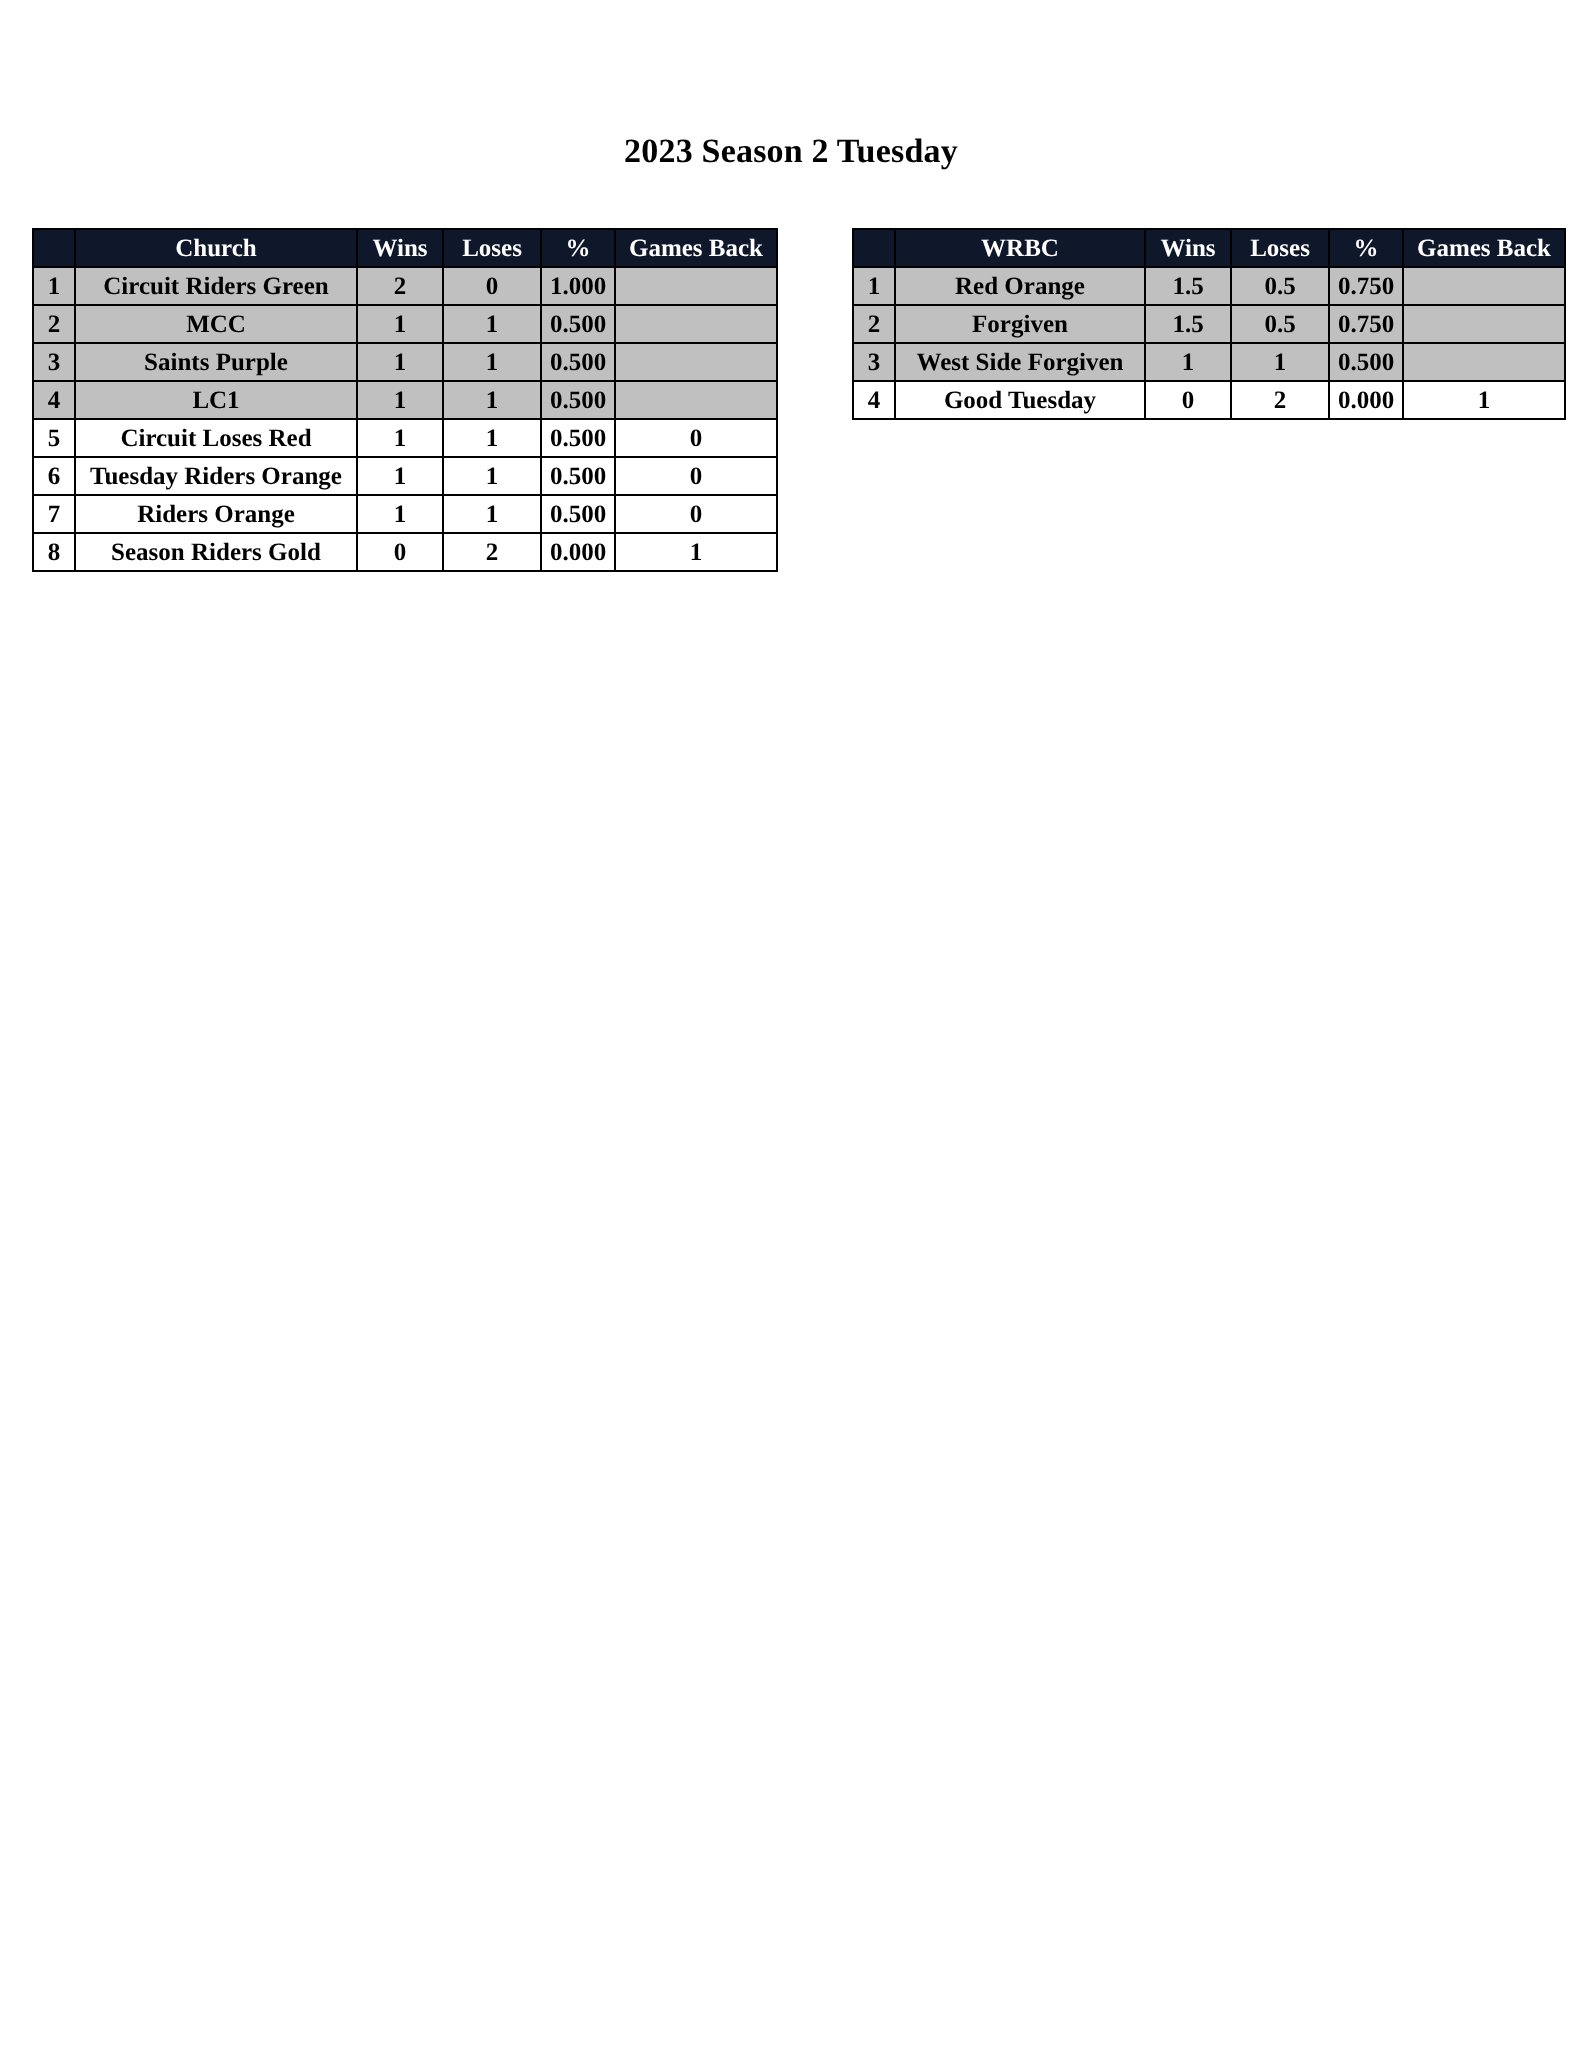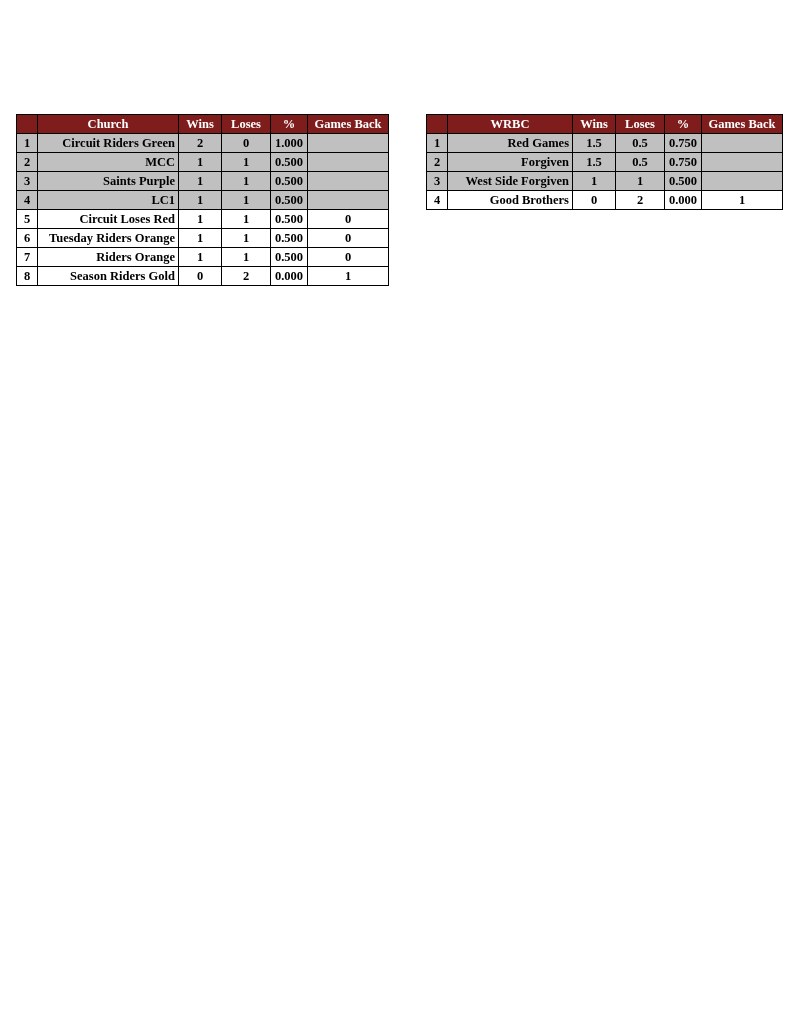--- a/index.html
+++ b/index.html
@@ -51,38 +51,38 @@
   }
   table.standings th,
   table.standings td {
     border: 1px solid #000000;
     padding: 0 3px;
     height: 18px;
     line-height: 18px;
     white-space: nowrap;
   }
   thead th {
-    background: #7f1d1d;
+    background: #0f172a;
     color: #ffffff;
     font-weight: bold;
     text-align: center;
     font-size: 12.5px;
   }
   th.rank-head {
     width: 14px;
     padding: 0;
   }
   .c-rank {
     width: 14px;
     text-align: center;
     font-weight: bold;
     padding: 0 1px;
   }
   .c-team {
-    text-align: right;
+    text-align: center;
     font-weight: bold;
     padding-left: 4px;
   }
   .c-num {
     text-align: center;
     font-weight: bold;
   }
   .c-gb {
     text-align: center;
     font-weight: bold;
@@ -99,20 +99,21 @@
 
   
   .tbl-left .col-team { min-width: 134px; }
   .tbl-right .col-team { min-width: 118px; }
 </style>
 </head>
 <body>
 
 <div class="page">
 
+  <div class="doc-title">2023 Season 2 Tuesday</div>
 
   <div class="tbl-wrap tbl-left">
     <table class="standings">
       <thead>
         <tr>
           <th class="rank-head"></th>
           <th class="col-team">Church</th>
           <th class="col-wins">Wins</th>
           <th class="col-loses">Loses</th>
           <th class="col-pct">%</th>
@@ -196,21 +197,21 @@
           <th class="col-team">WRBC</th>
           <th class="col-wins">Wins</th>
           <th class="col-loses">Loses</th>
           <th class="col-pct">%</th>
           <th class="col-gb">Games Back</th>
         </tr>
       </thead>
       <tbody>
         <tr class="shaded">
           <td class="c-rank">1</td>
-          <td class="c-team">Red Games</td>
+          <td class="c-team">Red Orange</td>
           <td class="c-num">1.5</td>
           <td class="c-num">0.5</td>
           <td class="c-num">0.750</td>
           <td class="c-gb"></td>
         </tr>
         <tr class="shaded">
           <td class="c-rank">2</td>
           <td class="c-team">Forgiven</td>
           <td class="c-num">1.5</td>
           <td class="c-num">0.5</td>
@@ -220,21 +221,21 @@
         <tr class="shaded">
           <td class="c-rank">3</td>
           <td class="c-team">West Side Forgiven</td>
           <td class="c-num">1</td>
           <td class="c-num">1</td>
           <td class="c-num">0.500</td>
           <td class="c-gb"></td>
         </tr>
         <tr class="plain">
           <td class="c-rank">4</td>
-          <td class="c-team">Good Brothers</td>
+          <td class="c-team">Good Tuesday</td>
           <td class="c-num">0</td>
           <td class="c-num">2</td>
           <td class="c-num">0.000</td>
           <td class="c-gb">1</td>
         </tr>
       </tbody>
     </table>
   </div>
 
 </div>

